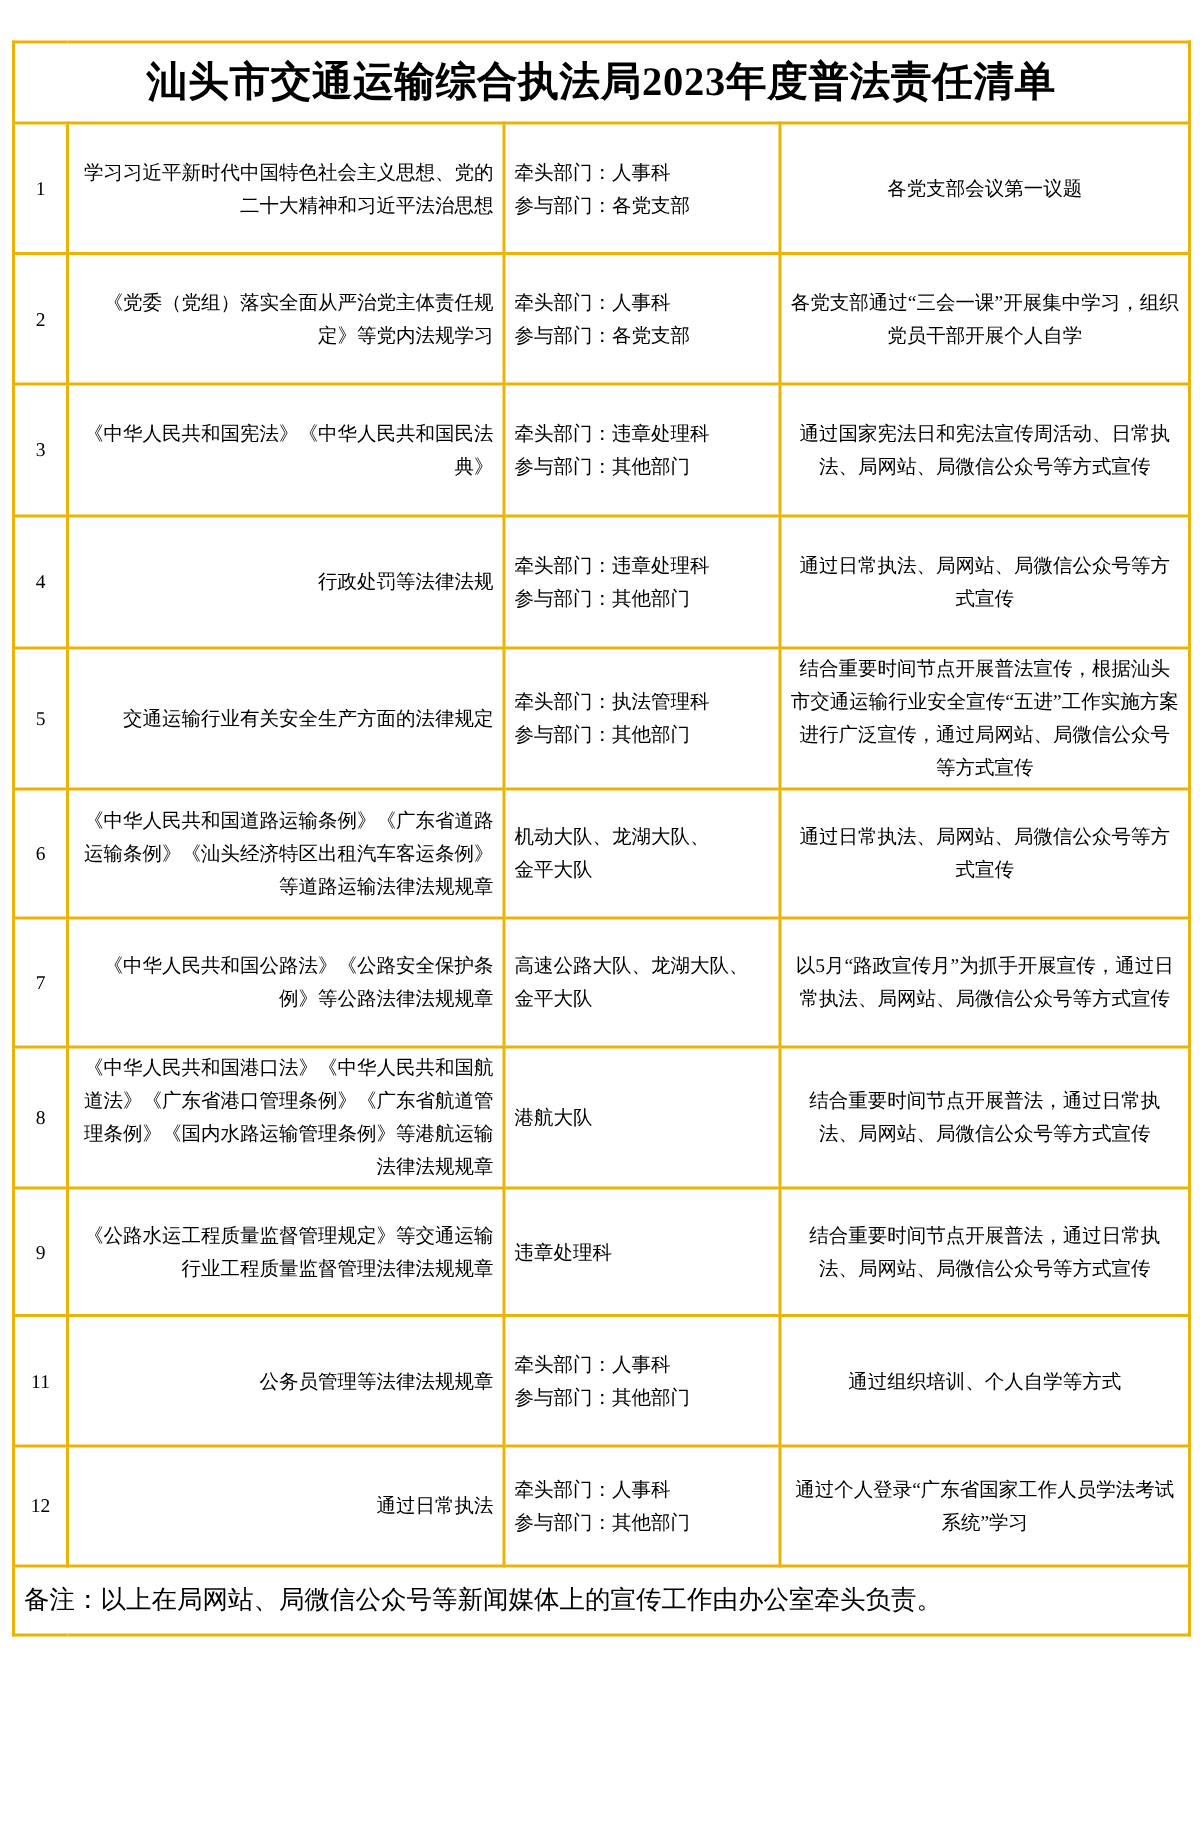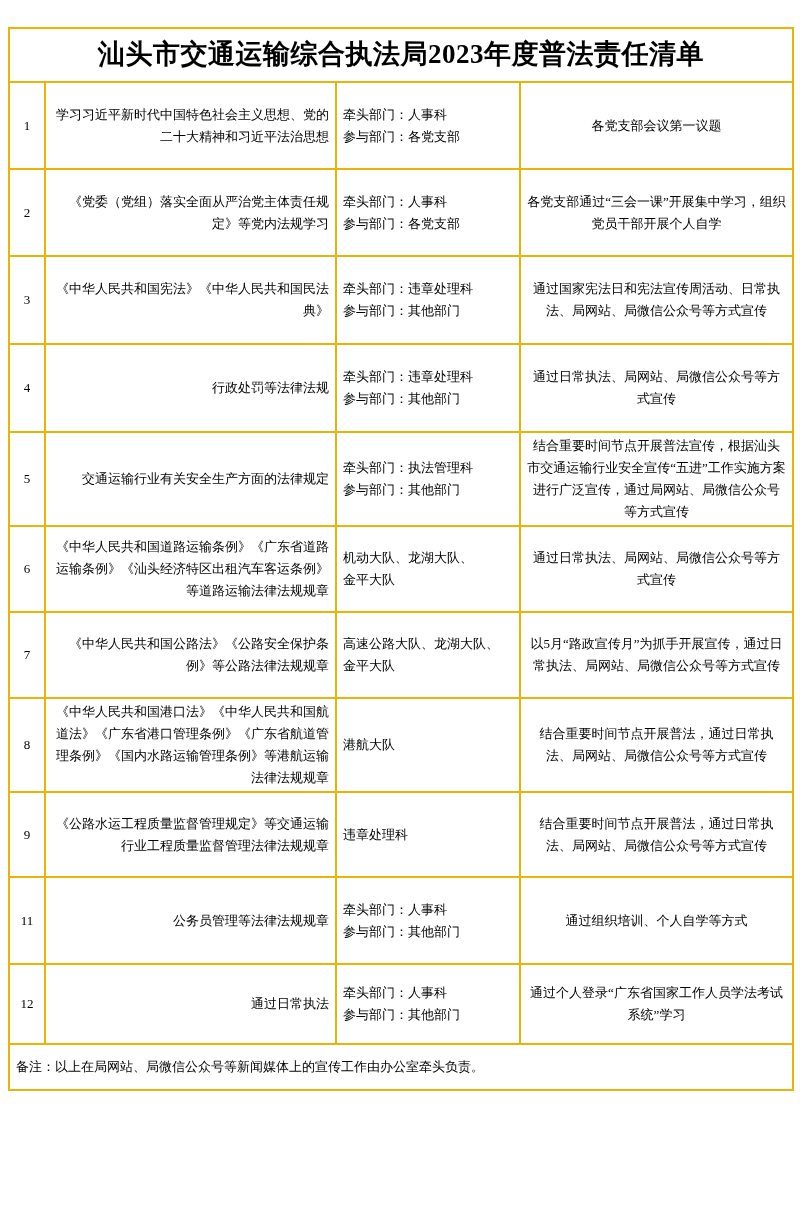--- a/index.html
+++ b/index.html
@@ -59,21 +59,21 @@
   }
   td.c-dept {
     white-space: pre-line;
     padding: 2px 4px;
   }
   td.c-form {
     text-align: center;
     padding: 2px 8px;
   }
   .note-row td {
-    font-size: 13px;
+    font-size: 17px;
     line-height: 22px;
     text-align: left;
     padding: 2px 8px;
     vertical-align: middle;
   }
 </style>
 </head>
 <body>
 
 <div class="sheet">

